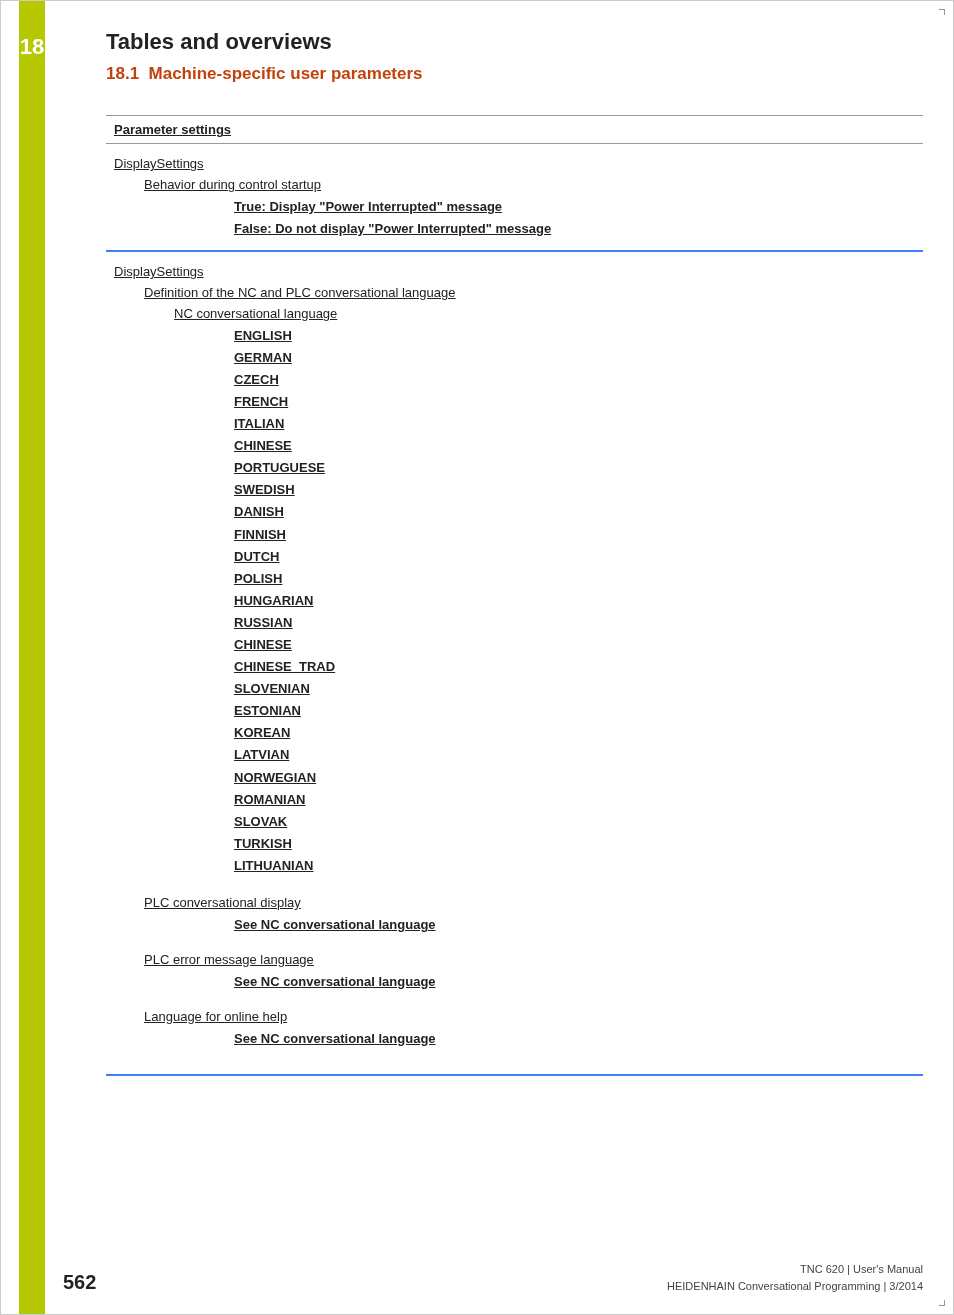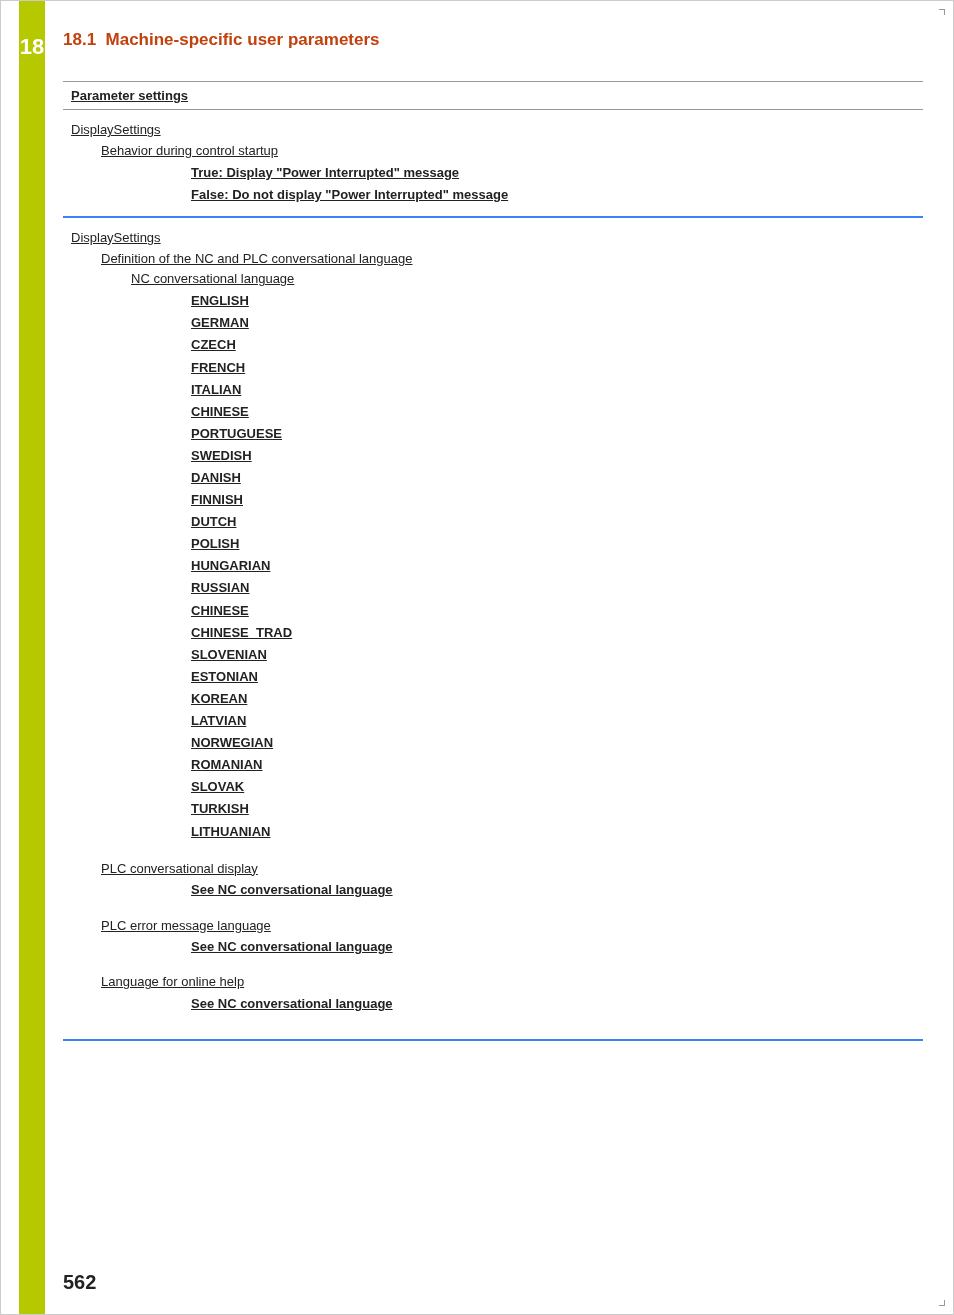--- a/index.html
+++ b/index.html
@@ -13,20 +13,21 @@
       min-height: 1315px;
       position: relative;
     }
 
     .page-container {
       width: 954px;
       min-height: 1315px;
       position: relative;
       background: #fff;
       border: 1px solid #ccc;
+      padding-left: 43px;
     }
 
     
     .sidebar {
       position: absolute;
       left: 0;
       top: 0;
       width: 62px;
       height: 100%;
       background: #fff;
@@ -199,20 +200,21 @@
   <div class="corner-bl"></div>
   <div class="corner-br"></div>
 
   <div class="sidebar">
     <div class="sidebar-green-bar"></div>
     <div class="chapter-number">18</div>
   </div>
 
   <div class="content">
 
+    <div class="chapter-heading">Tables and overviews</div>
     <div class="section-heading">
       <span>18.1</span>&nbsp;&nbsp;<span>Machine-specific user parameters</span>
     </div>
 
     <table class="param-table">
       <thead>
         <tr>
           <th>Parameter settings</th>
         </tr>
       </thead>
@@ -283,15 +285,19 @@
           </td>
         </tr>
 
       </tbody>
     </table>
 
   </div>
 
   <div class="footer">
     <div class="footer-page">562</div>
+    <div class="footer-right">
+      <div>TNC 620 | User's Manual</div>
+      <div>HEIDENHAIN Conversational Programming | 3/2014</div>
+    </div>
   </div>
 
 </div>
 
 </body></html>

